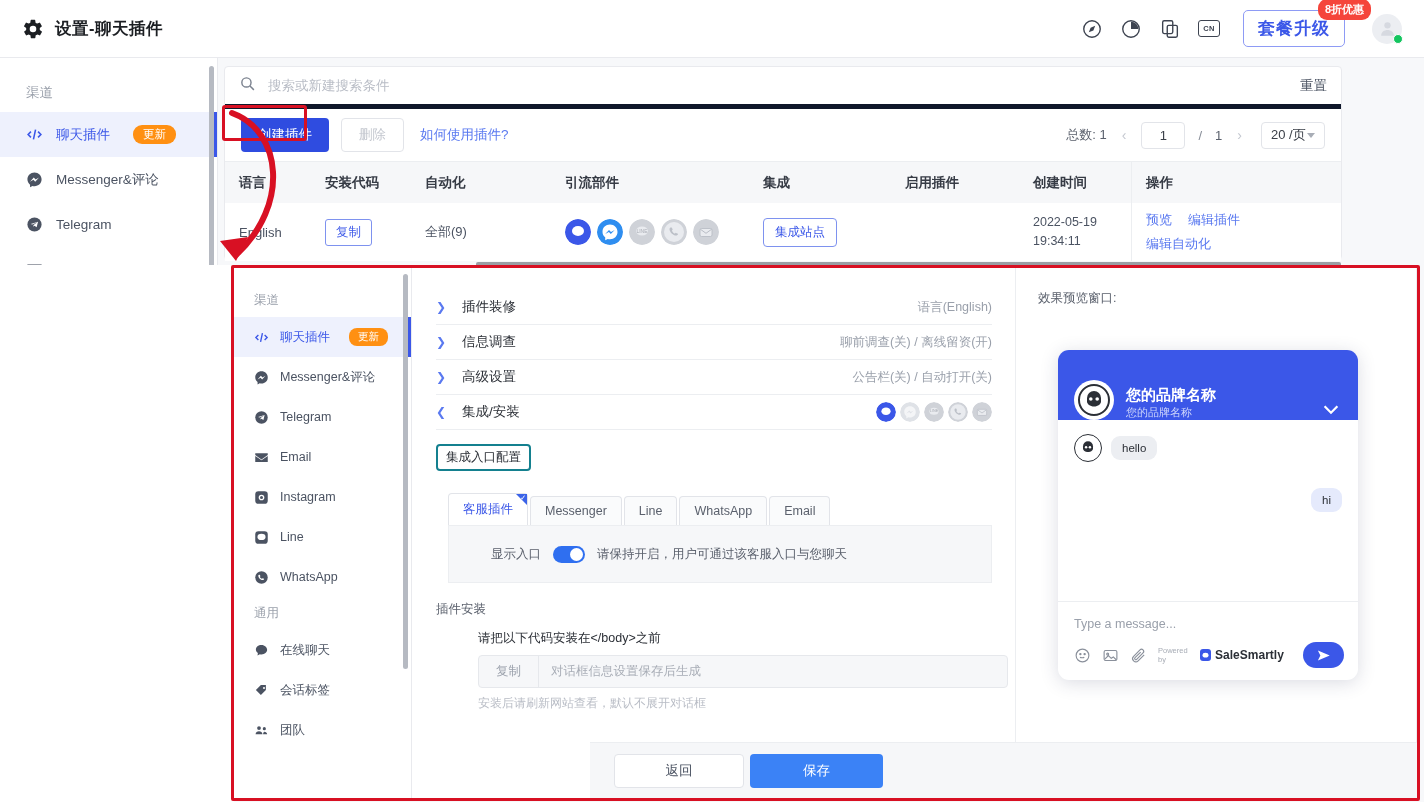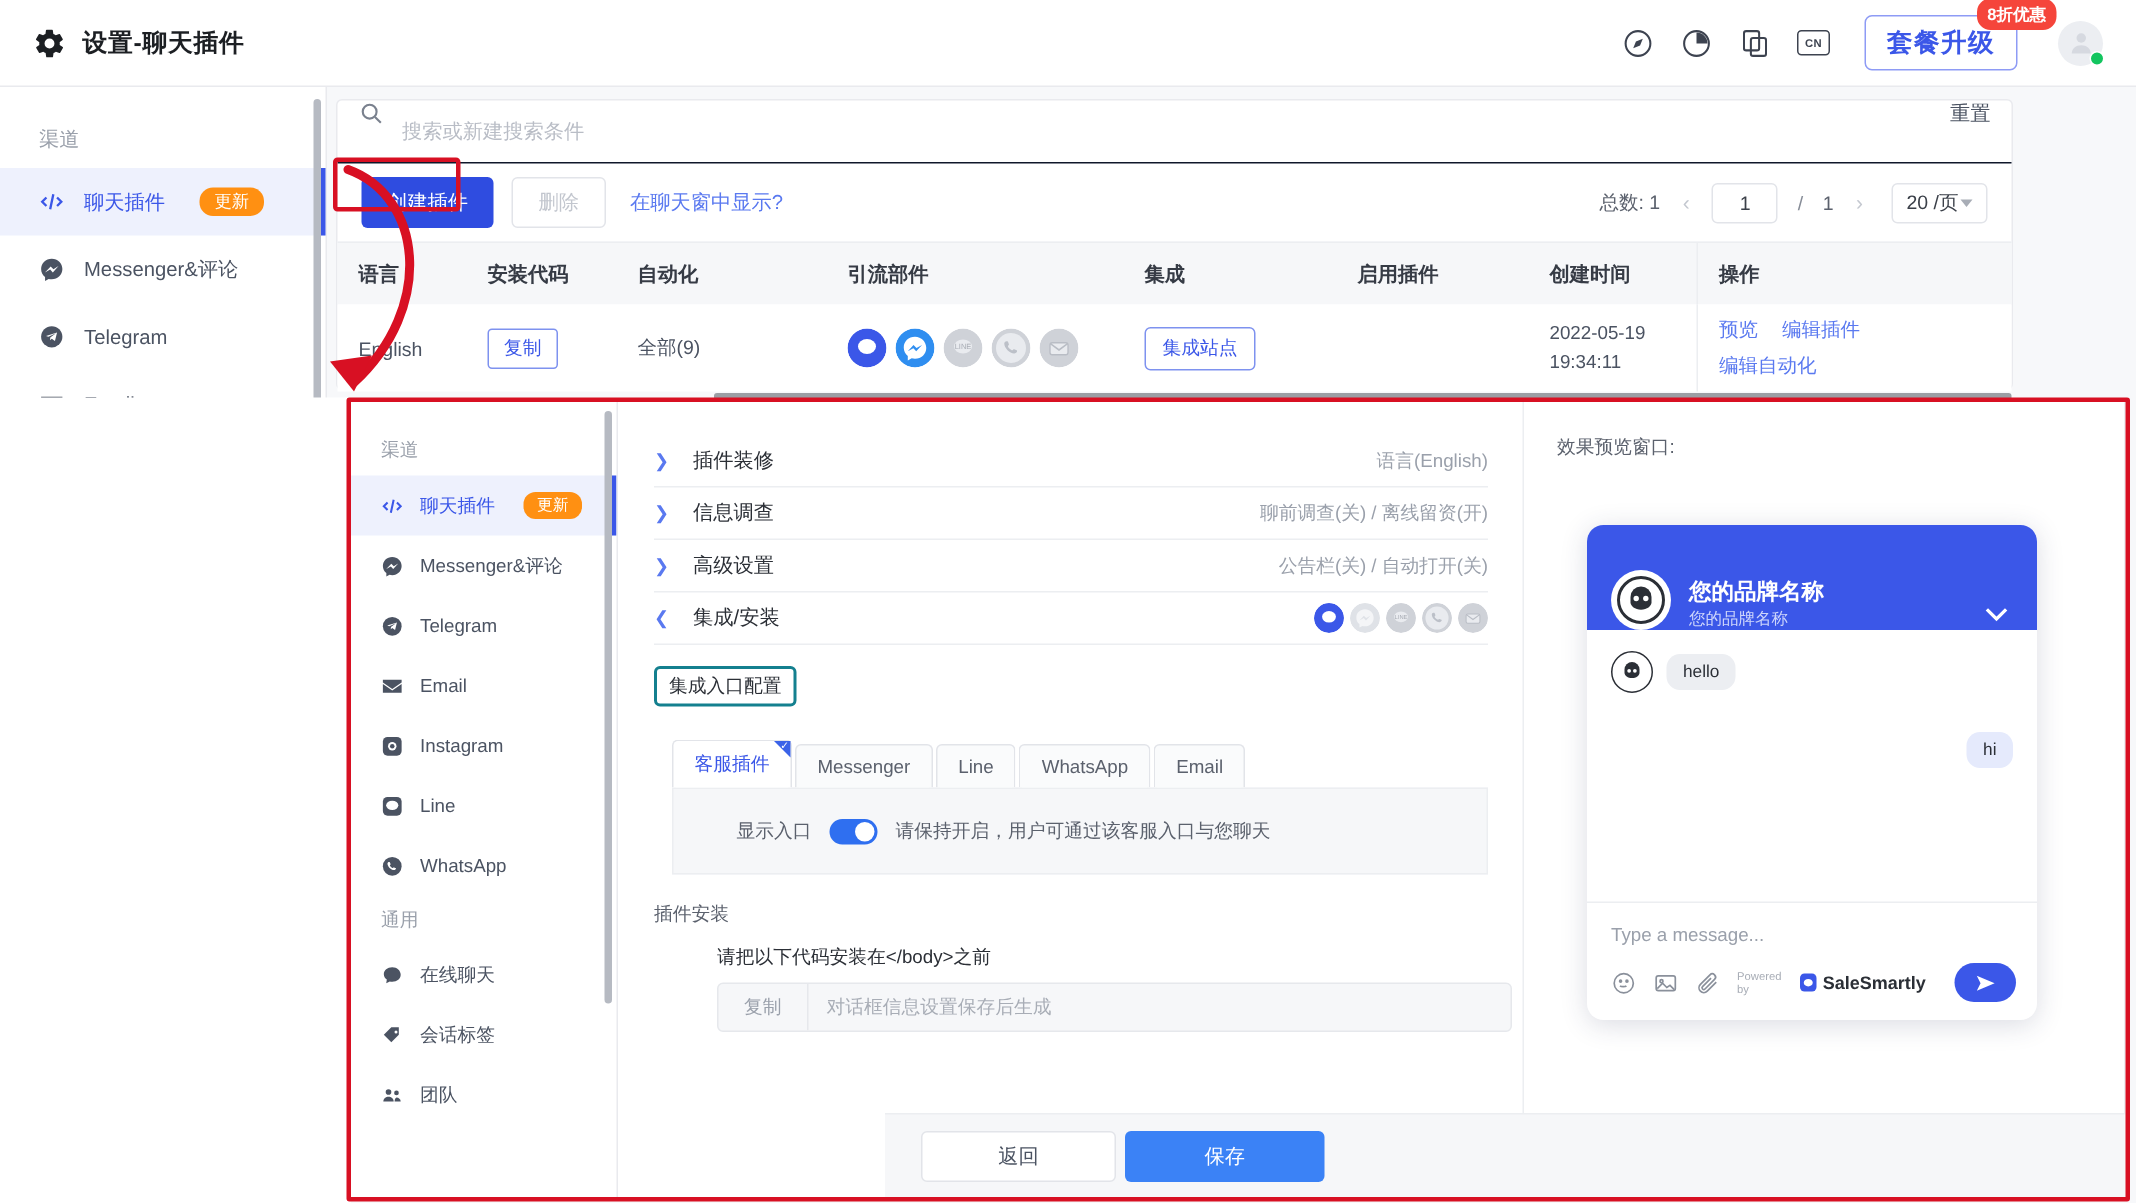--- a/index.html
+++ b/index.html
@@ -75,21 +75,21 @@
     position: absolute; right: 3px; top: 8px; width: 5px; height: 525px;
     background: #b6bac2; border-radius: 3px;
   }
 
   
   .content { position: absolute; left: 218px; top: 58px; width: 1206px; height: 744px; }
   .card {
     position: absolute; left: 6px; top: 8px; width: 1118px; height: 194px;
     background: #fff; border: 1px solid #e9eaee; border-radius: 4px;
   }
-  .search-row { height: 42px; display: flex; padding: 0 14px; border-bottom: 1px solid #0f172a; }
+  .search-row { height: 42px; display: flex; align-items: center; padding: 0 14px; border-bottom: 5px solid #0f172a; }
   .search-ico { width: 17px; height: 17px; color: #7a818e; margin-right: 12px; }
   .search-input {
     flex: 1; border: none; outline: none; font-size: 13.5px; color: #2b2f36;
     font-family: inherit; background: transparent;
   }
   .search-input::placeholder { color: #b9bdc6; }
   .reset-link { font-size: 13.5px; color: #4b5362; cursor: pointer; }
 
   .action-row { height: 52px; display: flex; align-items: center; padding: 0 16px; gap: 12px; }
   .btn-primary {
@@ -437,21 +437,21 @@
               <path d="M15.5 15.5L21 21"></path>
             </svg>
         </span>
         <input class="search-input" placeholder="搜索或新建搜索条件" style="">
         <span class="reset-link">重置</span>
       </div>
 
       <div class="action-row">
         <button class="btn-primary">创建插件</button>
         <button class="btn-disabled">删除</button>
-        <span class="link-howto">在聊天窗中显示?</span>
+        <span class="link-howto">如何使用插件?</span>
         <div class="pager">
           <span>总数: 1</span>
           <span class="pg-arrow">‹</span>
           <span class="pg-box">1</span>
           <span class="pg-sep">/</span>
           <span>1</span>
           <span class="pg-arrow">›</span>
           <span class="pg-select">
             <span>20 /页</span>
             <span class="caret"></span>
@@ -724,20 +724,21 @@
           <span class="switch-sm"></span>
           <span class="tp-hint">请保持开启，用户可通过该客服入口与您聊天</span>
         </div>
 
         <div class="install-title">插件安装</div>
         <div class="install-sub">请把以下代码安装在&lt;/body&gt;之前</div>
         <div class="code-row">
           <span class="code-copy">复制</span>
           <span class="code-ph">对话框信息设置保存后生成</span>
         </div>
+        <div class="install-foot">安装后请刷新网站查看，默认不展开对话框</div>
 
         <div class="vdivider"></div>
       </div>
 
       <div class="preview-col">
         <div class="preview-label">效果预览窗口:</div>
 
         <div class="widget">
           <div class="w-head">
             <span class="w-avatar">

